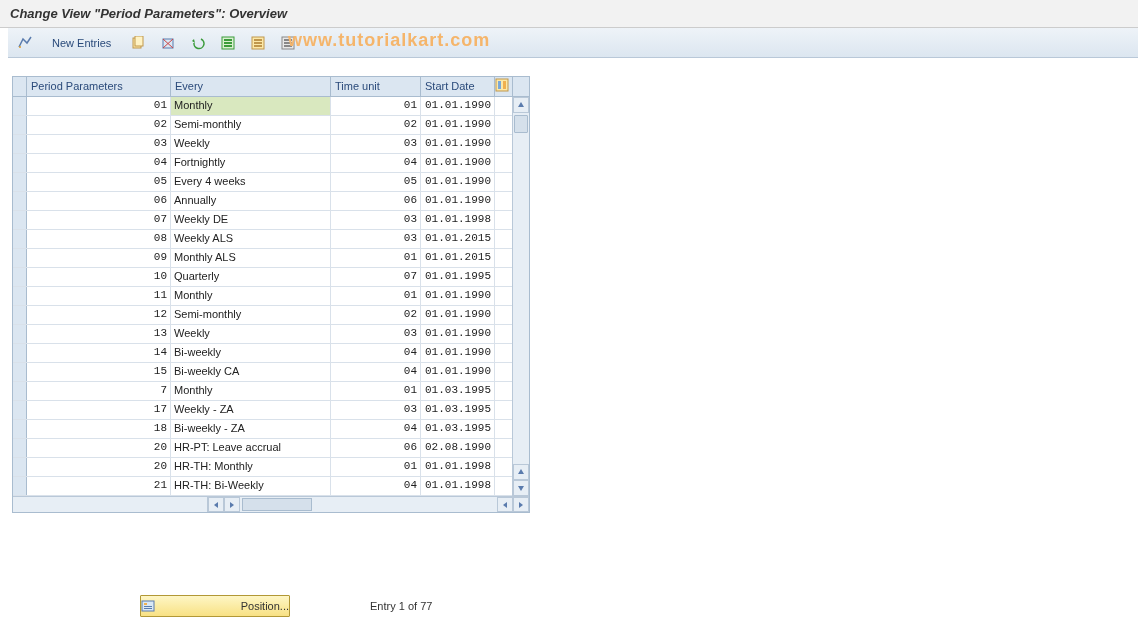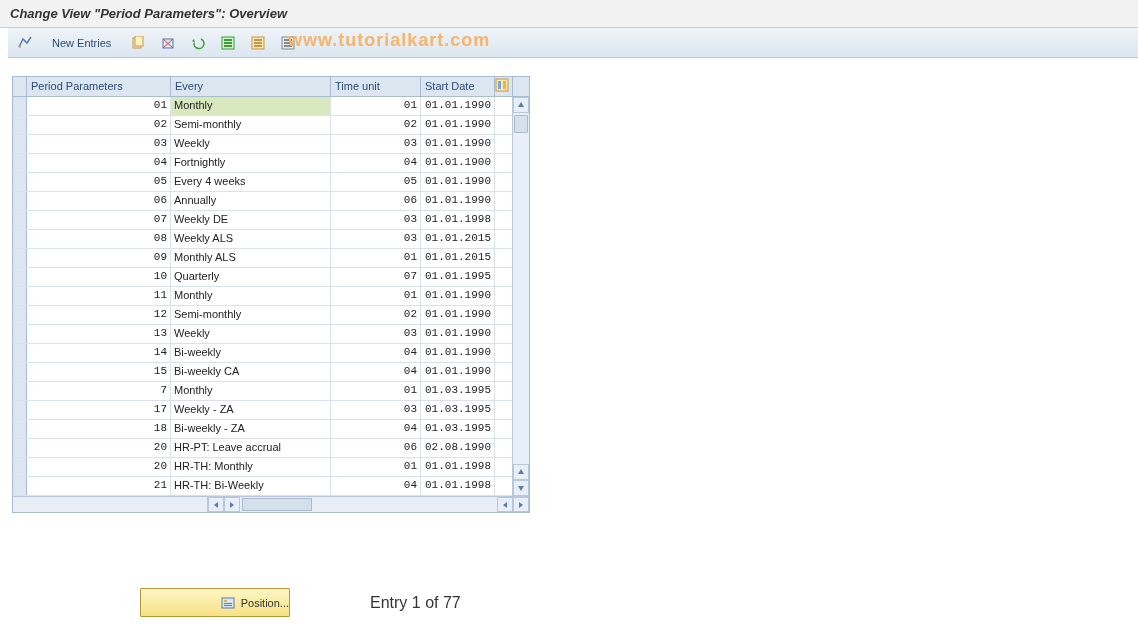--- a/index.html
+++ b/index.html
@@ -158,34 +158,34 @@
     bottom: 24px;
     left: 0;
     right: 0;
     display:flex;
     align-items:center;
     padding-left: 140px;
     gap: 80px;
   }
   .position-btn {
     width: 150px;
-    height: 29px;
+    height: 22px;
     background: linear-gradient(#fef6c5,#f8e184);
     border: 1px solid #b29836;
     display:flex;
     align-items:center;
-    justify-content:flex-end;
+    justify-content:space-between;
     gap:6px;
     font-size:11px;
     color:#333;
     cursor:pointer;
     border-radius:1px;
   }
   .entry-text {
-    font-size: 16px;
+    font-size: 11px;
     color:#333;
   }
   svg { display:block; }
 </style>
 </head>
 <body>
 
 <div class="title-bar">Change View "Period Parameters": Overview</div>
 
 <div class="toolbar">

